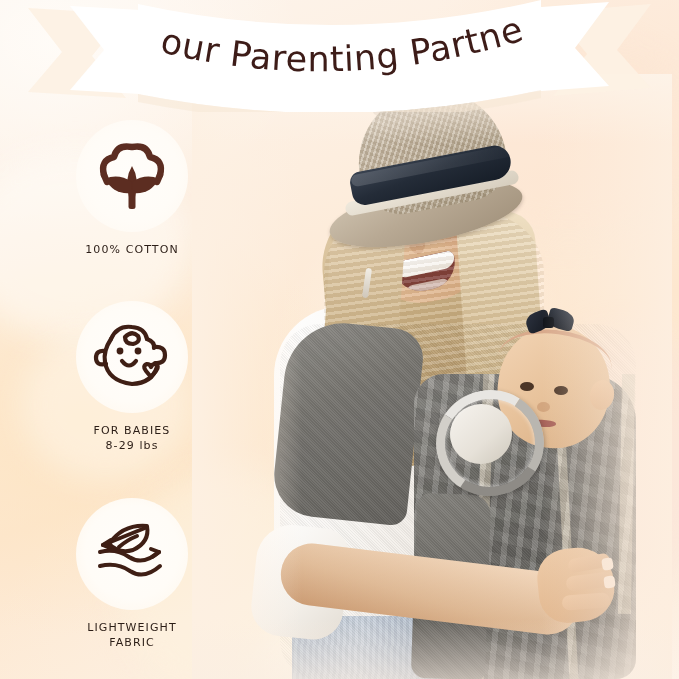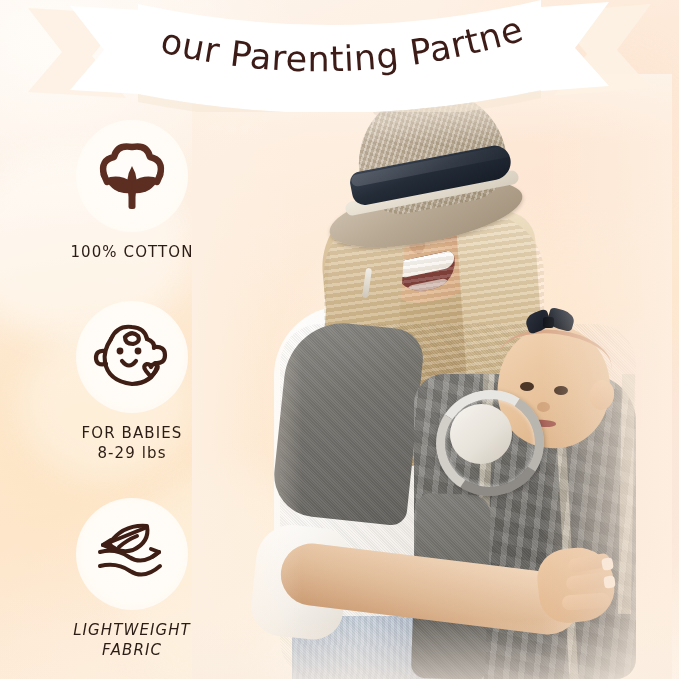--- a/index.html
+++ b/index.html
@@ -434,30 +434,30 @@
   }
   .badge-circle svg {
     position: absolute;
     left: 50%;
     top: 50%;
     transform: translate(-50%, -50%);
   }
   .badge-label {
     margin-top: 11px;
     font-family: "DejaVu Sans", sans-serif;
-    font-size: 15px;
+    font-size: 11px;
     letter-spacing: 1.1px;
     color: #2b1d16;
     line-height: 1.32;
     white-space: pre-line;
   }
 
   #badge-cotton { left: 52px; top: 120px; }
   #badge-babies { left: 52px; top: 301px; }
-  #badge-fabric { left: 52px; top: 498px; font-style: italic; }
+  #badge-fabric { left: 52px; top: 498px; }
 </style>
 </head>
 <body>
 
 <div id="poster">
 
   <div class="bg-base"></div>
   <div class="bg-blotch bl1"></div>
   <div class="bg-blotch bl2"></div>
   <div class="bg-blotch bl3"></div>

